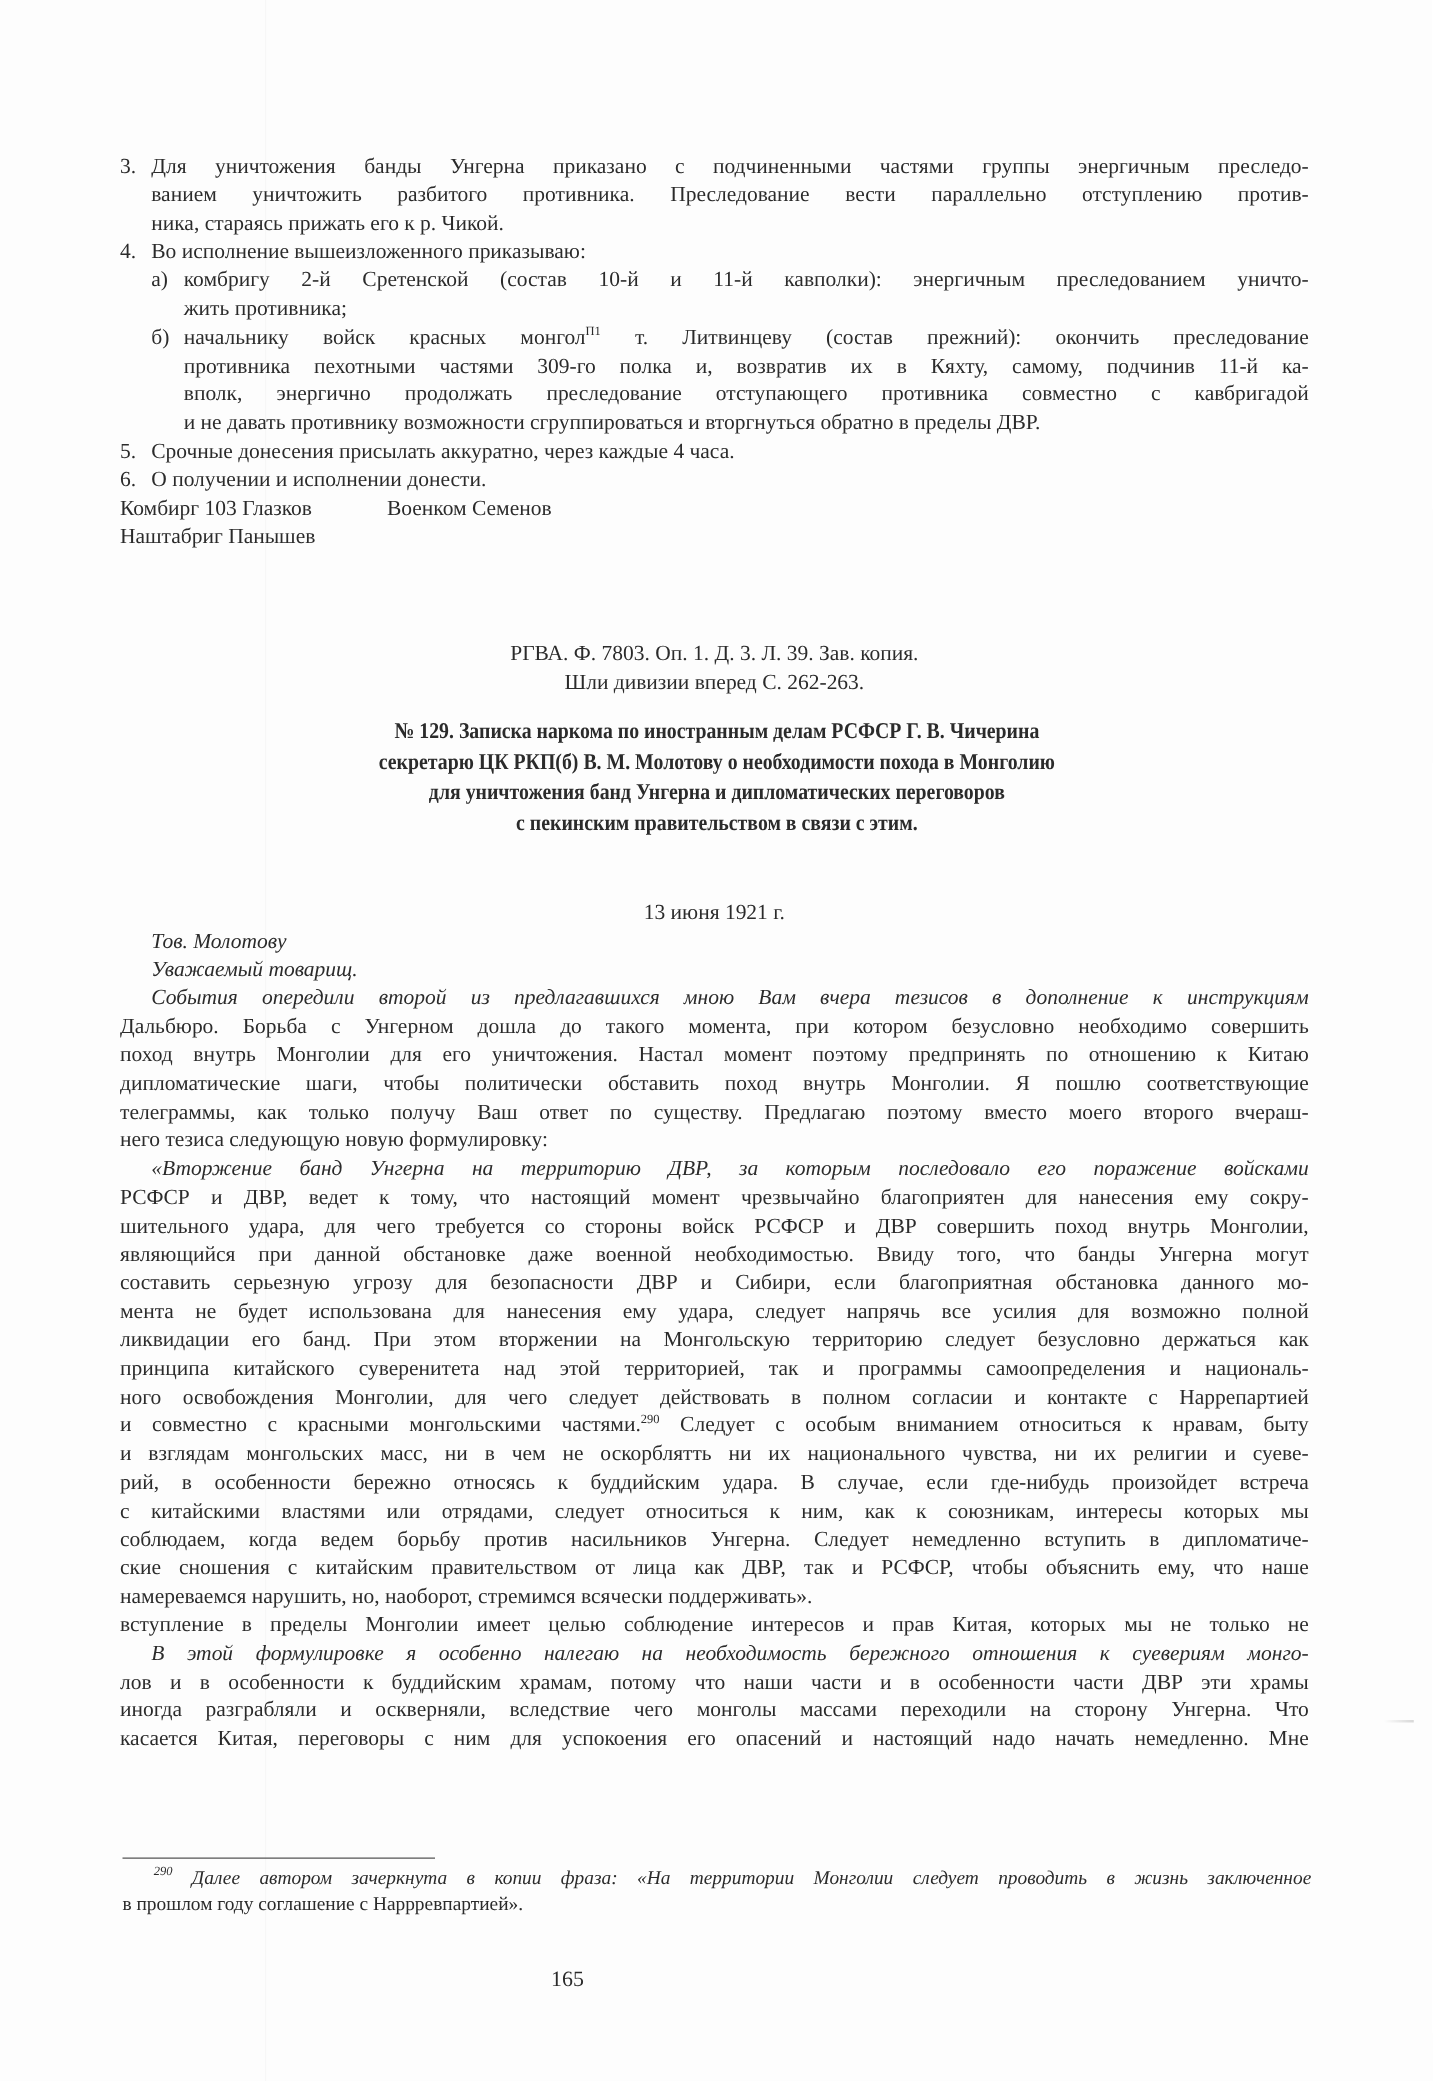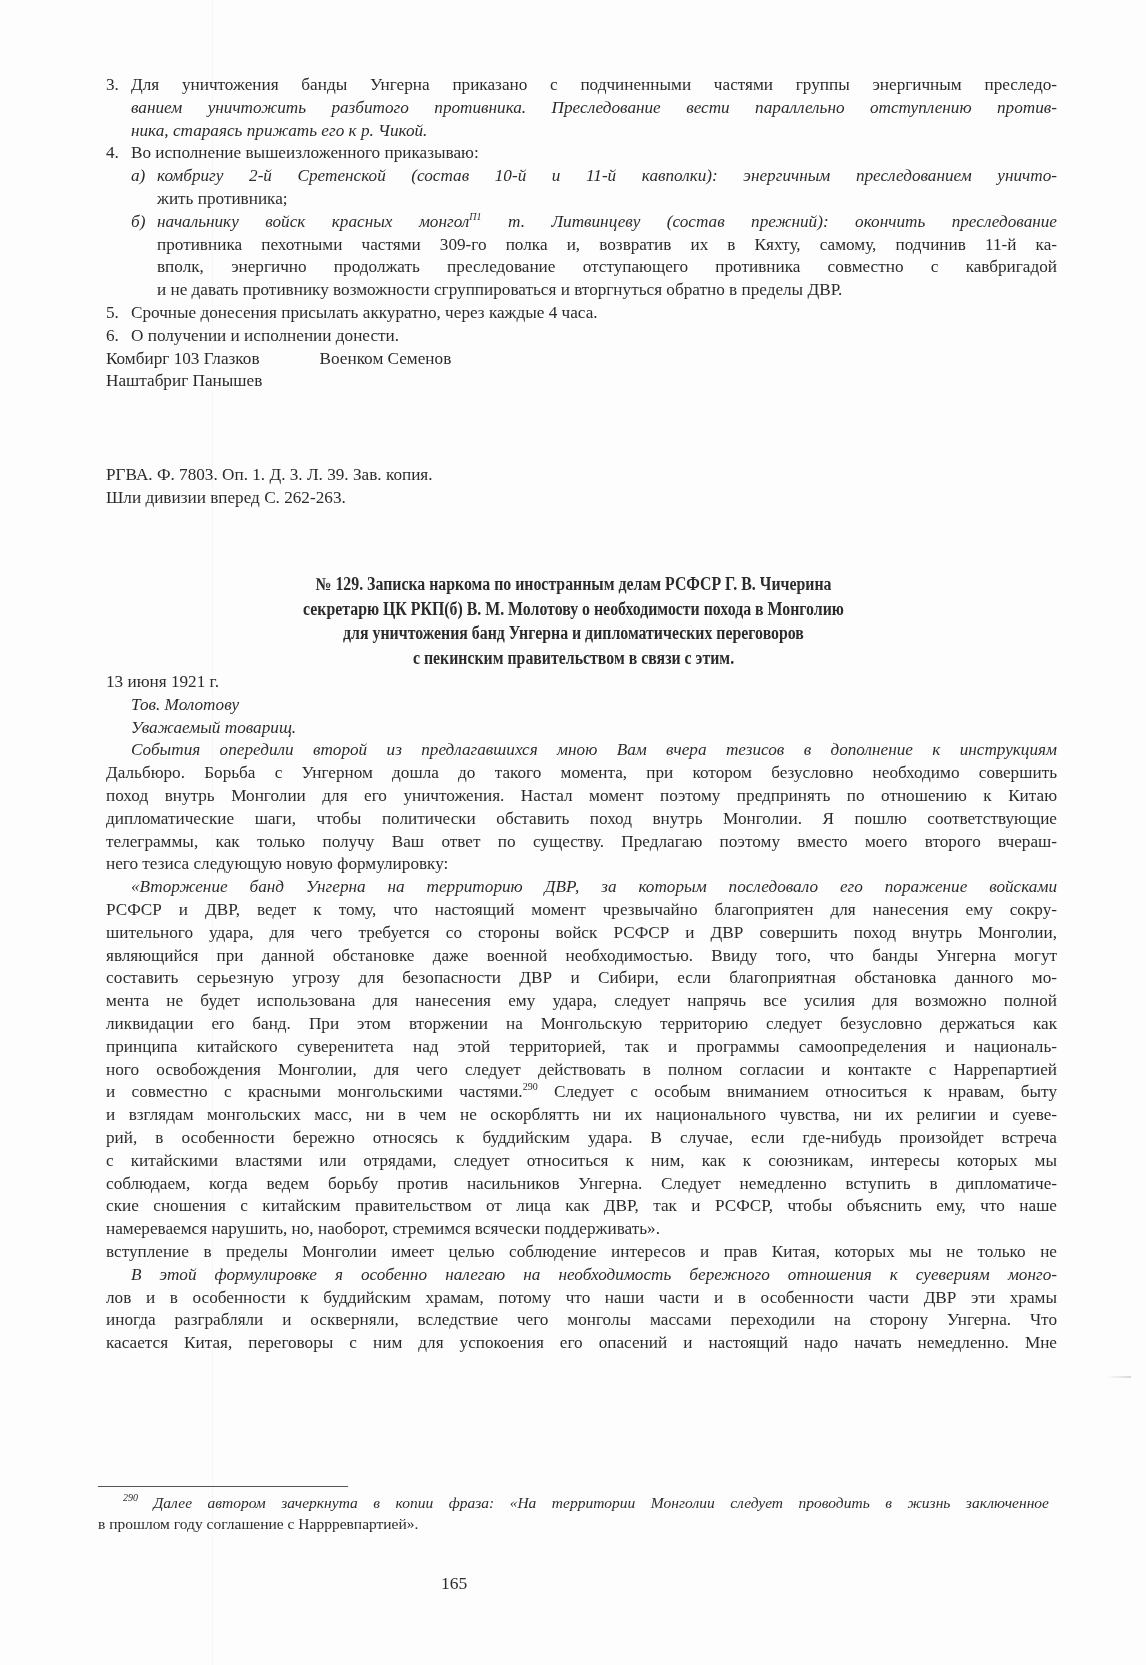--- a/index.html
+++ b/index.html
@@ -4,32 +4,32 @@
 <style>
   html, body { margin: 0; padding: 0; background: #ffffff; }
   body {
     width: 1146px; height: 1665px; position: relative; overflow: hidden;
     font-family: "Liberation Serif", "DejaVu Serif", serif;
     color: #2b2b2b;
   }
   .page { position: absolute; left: 0; top: 0; width: 1146px; height: 1665px; background: #fdfdfd; }
   .fold { position: absolute; left: 212px; top: 0; width: 1px; height: 1665px; background: rgba(0,0,0,0.025); }
   .text {
-    position: absolute; left: 106px; width: 951px;
-    font-size: 17.2px; line-height: 22.8px;
+    position: absolute; left: 96px; width: 951px;
+    font-size: 17.2px; line-height: 22.8px; margin-top: 48px;
   }
   .line { white-space: nowrap; height: 22.8px; display: block; }
   .justify { text-align: justify; text-align-last: justify; white-space: normal; }
-  .ind1 { padding-left: 25px; font-style: italic; }
+  .ind1 { padding-left: 25px; }
   .ind2 { padding-left: 51px; }
   .p-indent { padding-left: 25px; font-style: italic; }
   .num { display: inline-block; width: 25px; }
   .sub { display: inline-block; width: 26px; }
   sup { font-size: 10px; vertical-align: 7px; line-height: 0; }
-  .right { text-align: left; }
+  .right { text-align: center; }
   .sig-gap { display: inline-block; width: 60px; }
   .heading {
     position: absolute; left: 98px; width: 951px; top: 572px;
     text-align: center; font-family: "Liberation Serif", serif; font-weight: bold;
     font-size: 18px; line-height: 24.5px; transform: scaleX(0.88); transform-origin: center;
   }
   .heading .line { height: 24.5px; }
   .footnote-rule { position: absolute; left: 98px; top: 1486px; width: 250px; height: 1px; background: #555; }
   .footnote { position: absolute; left: 98px; width: 951px; top: 1493px; font-size: 15.5px; line-height: 20.5px; }
   .footnote .line { height: 20.5px; }

